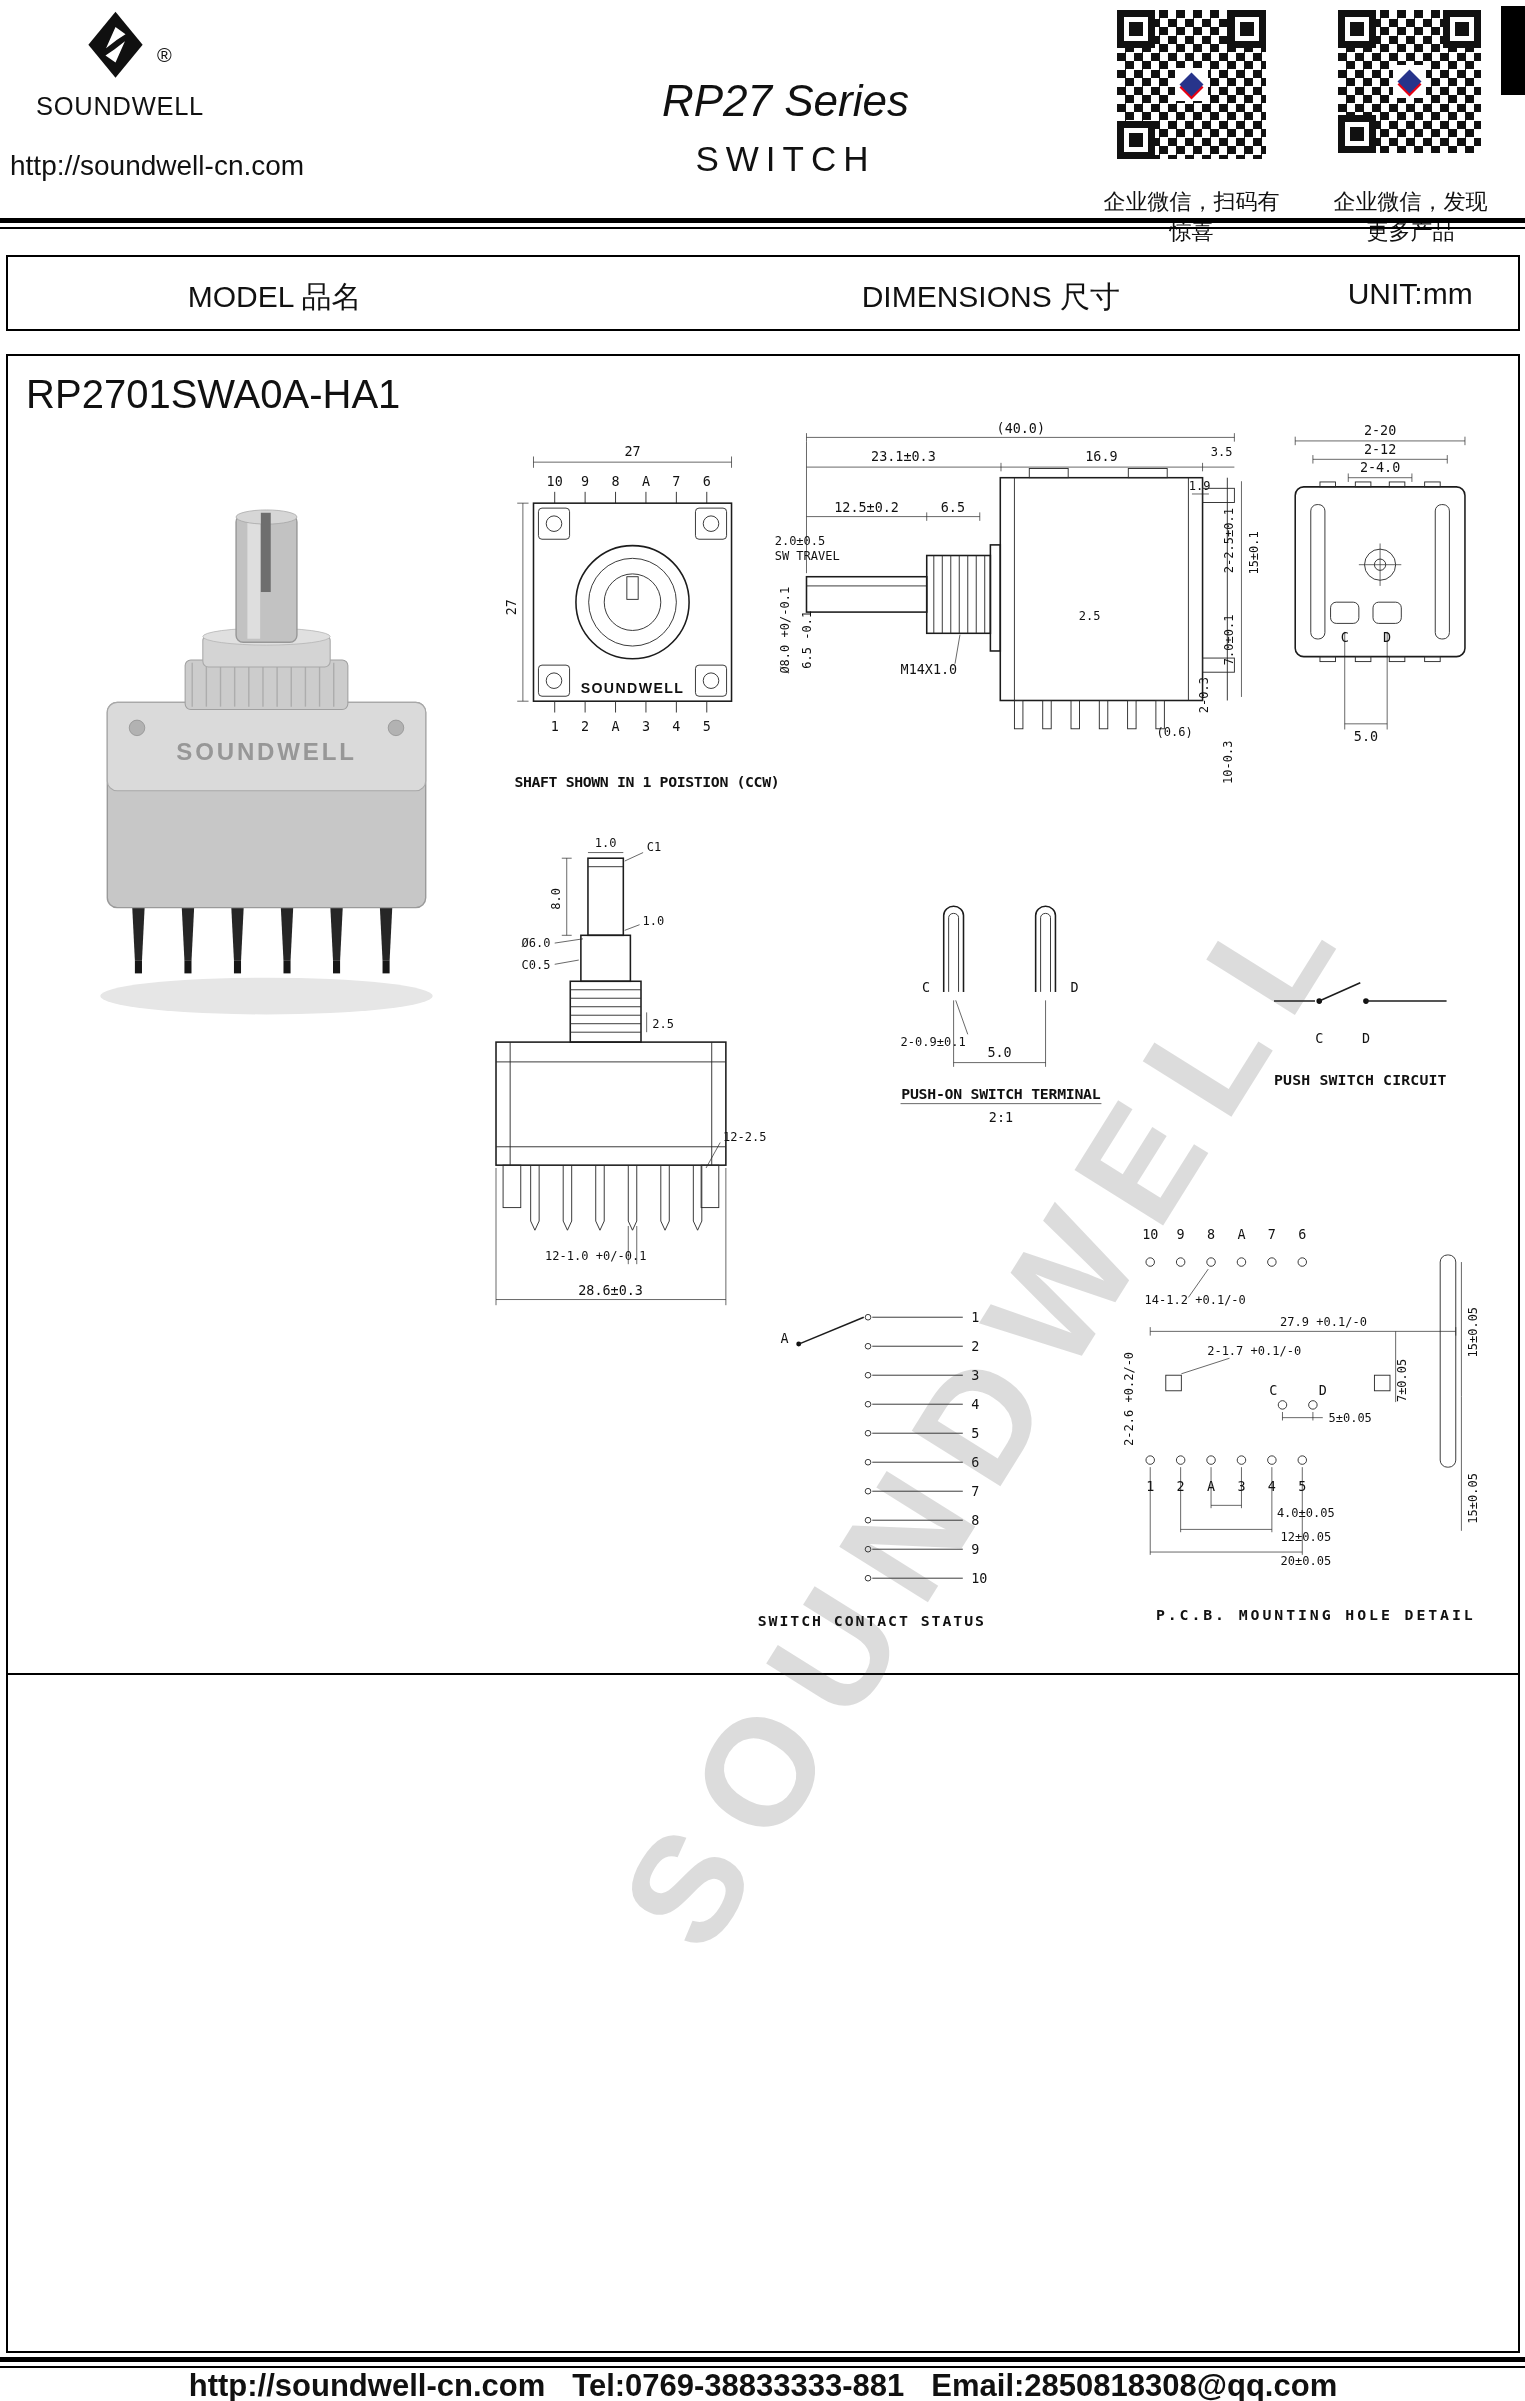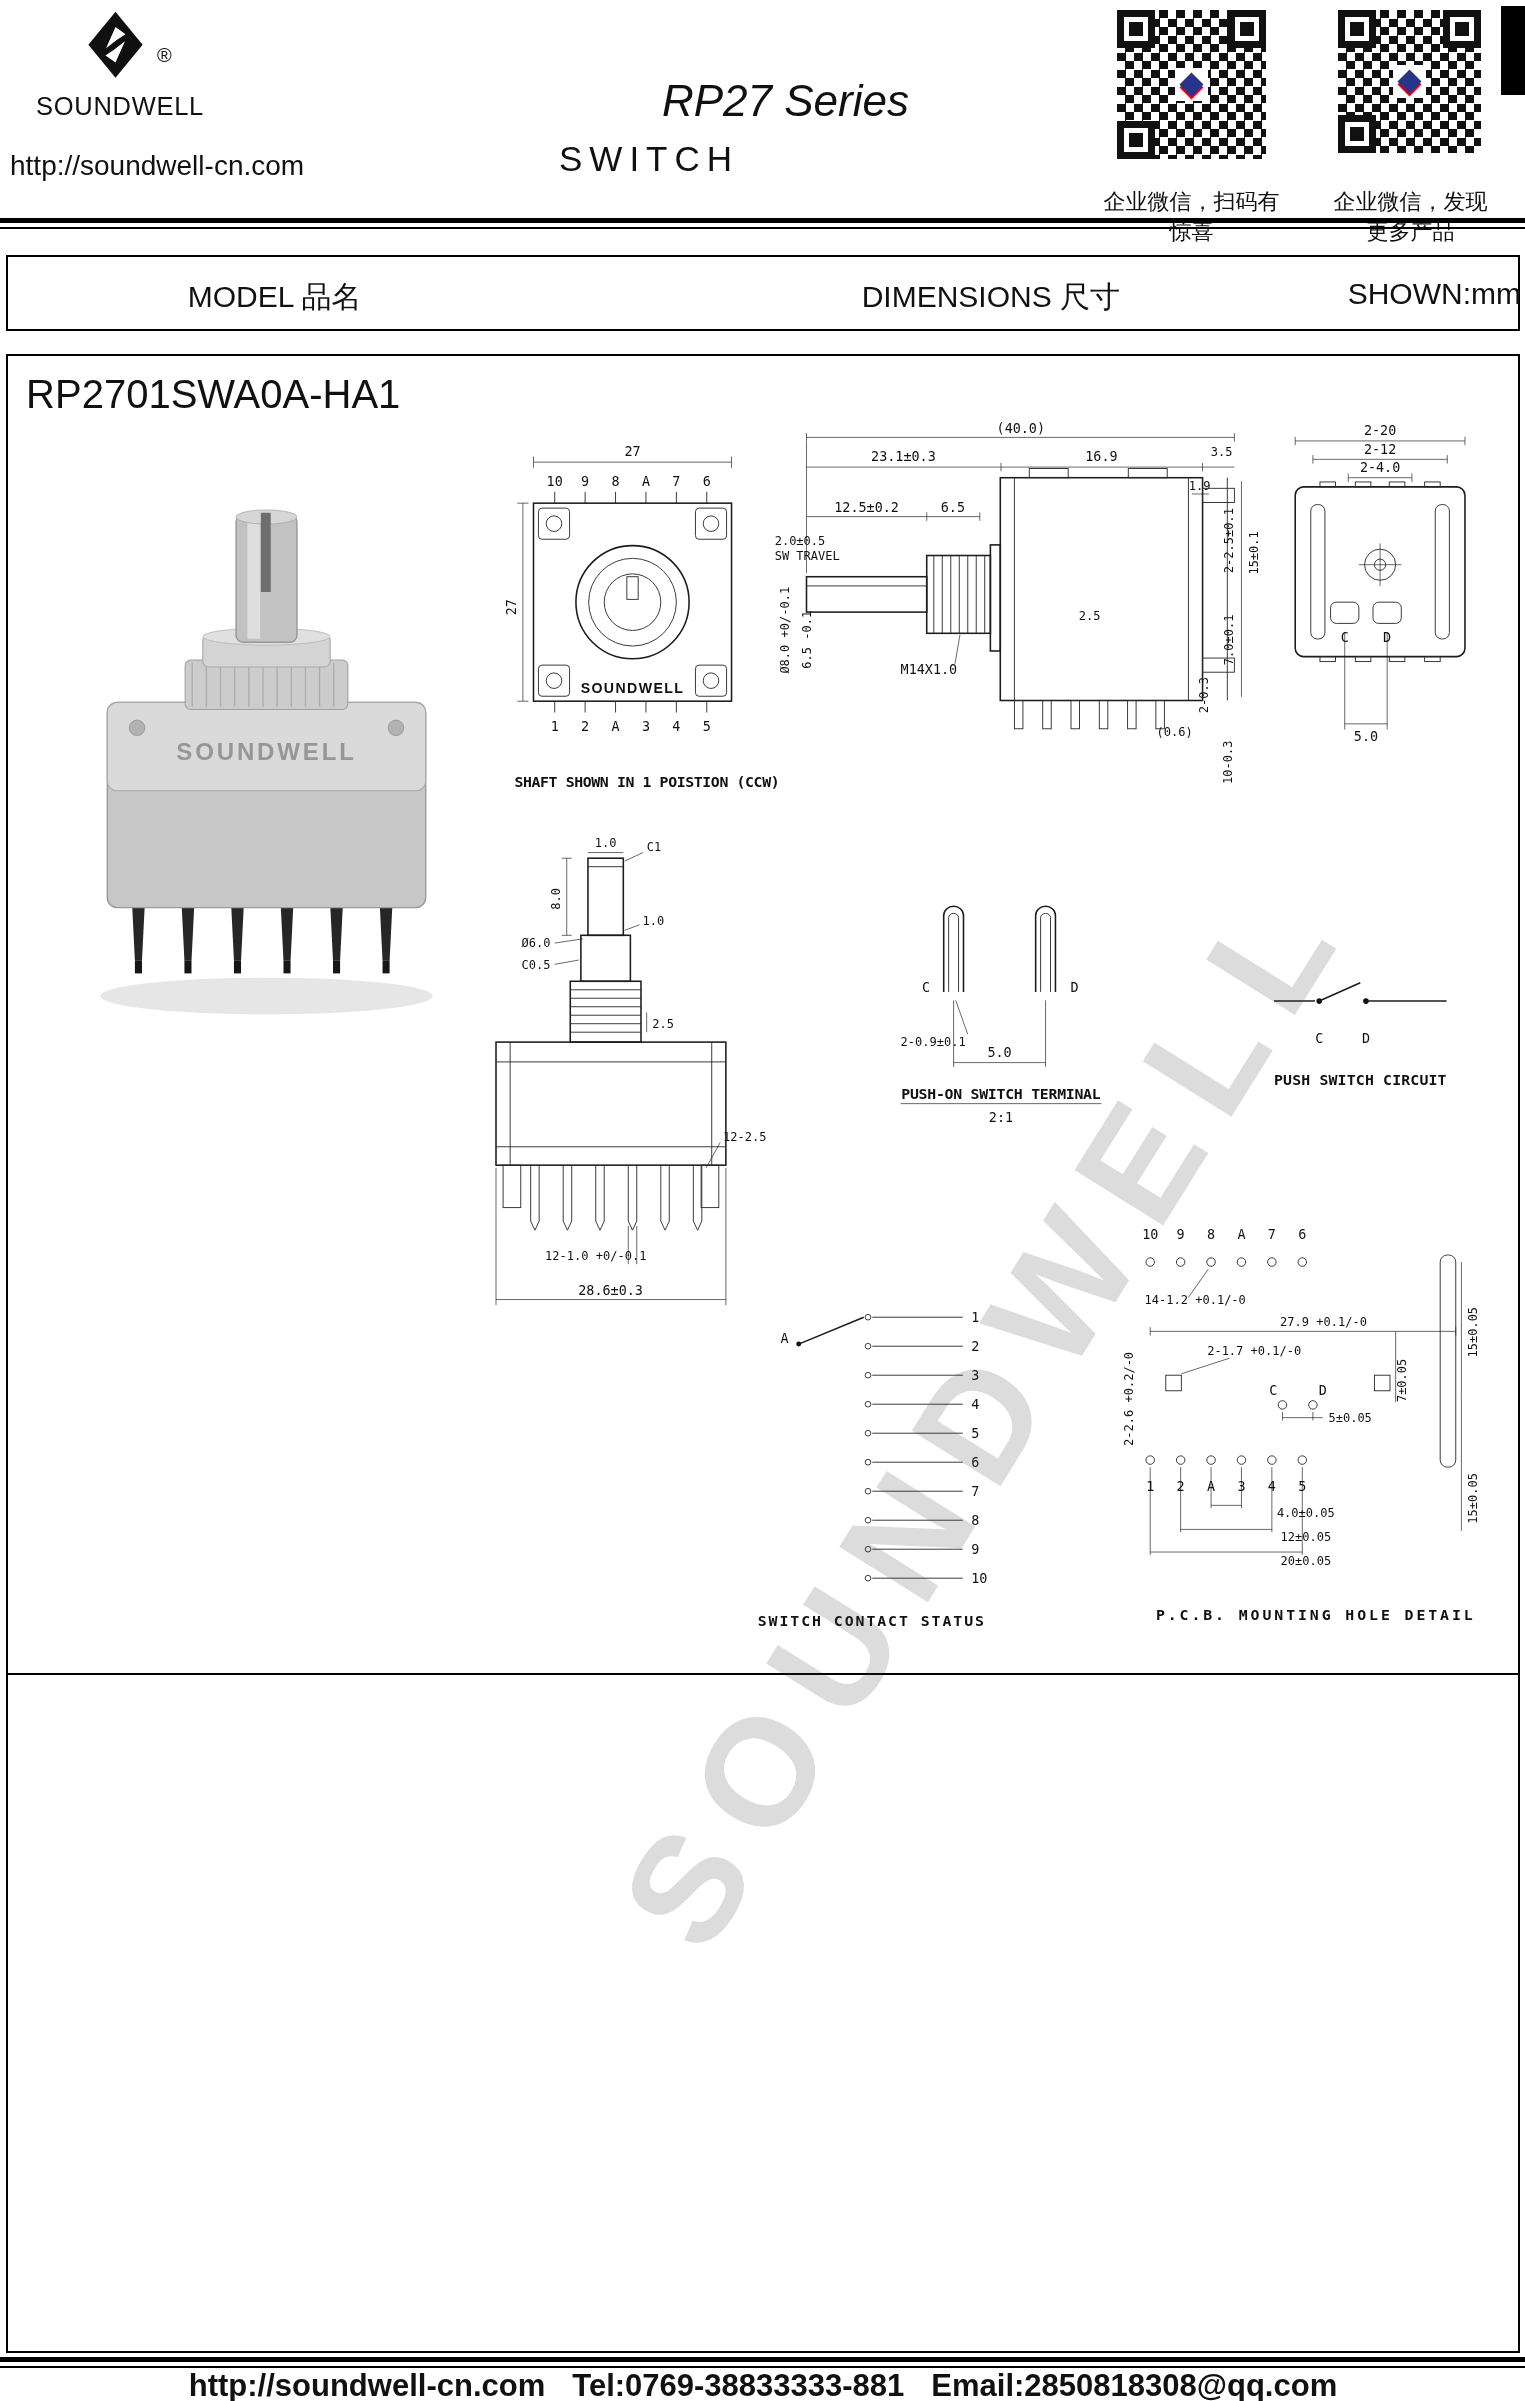--- a/index.html
+++ b/index.html
@@ -8,21 +8,21 @@
   svg{overflow:visible;}
   svg text{fill:#111;}
 
   
   .logo-svg{position:absolute;left:86px;top:8.5px;width:59px;height:74px;}
   .reg-mark{position:absolute;left:157px;top:44px;font-size:20px;}
   .brand-name{position:absolute;left:28px;top:92px;width:184px;text-align:center;
               font-size:25.5px;letter-spacing:0.7px;}
   .header-url{position:absolute;left:10px;top:150px;font-size:28px;}
   .series-title{position:absolute;left:559px;top:76px;width:453px;text-align:center;font-size:44px;font-style:italic;}
-  .product-subtitle{position:absolute;left:559px;top:139px;width:453px;
+  .product-subtitle{position:absolute;left:559px;top:139px;width:453px;text-align:center;
                     font-size:35px;letter-spacing:7px;}
   .qr{position:absolute;top:10px;width:149px;height:149px;
       background:repeating-conic-gradient(#111 0% 25%,#fff 0% 50%);background-size:17px 17px;}
   .qr1{left:1117px;}
   .qr2{left:1338px;width:143px;height:143px;}
   .qr .f{position:absolute;width:38px;height:38px;border:7.8px solid #111;background:#fff;box-sizing:border-box;}
   .qr .f::after{content:"";position:absolute;inset:5px;background:#111;}
   .f.tl{top:0;left:0}.f.tr{top:0;right:0}.f.bl{bottom:0;left:0}
   .qr-center{position:absolute;left:calc(50% - 16.3px);top:calc(50% - 16.3px);width:33px;height:33px;
              background:#fff;display:flex;align-items:center;justify-content:center;}
@@ -102,21 +102,21 @@
   </div>
   <div class="qr-caption qc2">企业微信，发现更多产品</div>
 
   <div class="corner-mark"></div>
 
   <div class="rule-double rt"></div>
 
   <div class="spec-bar">
     <span class="spec-model">MODEL 品名</span>
     <span class="spec-dims">DIMENSIONS 尺寸</span>
-    <span class="spec-unit">SHOWN:mm</span>
+    <span class="spec-unit">UNIT:mm</span>
   </div>
 
   <div class="main-box">
 
     <div class="model-number">RP2701SWA0A-HA1</div>
 
     <svg class="photo" viewBox="0 0 530 760">
       <g>
         <ellipse cx="265" cy="715" rx="235" ry="26" fill="#e6e6e6"></ellipse>
 

